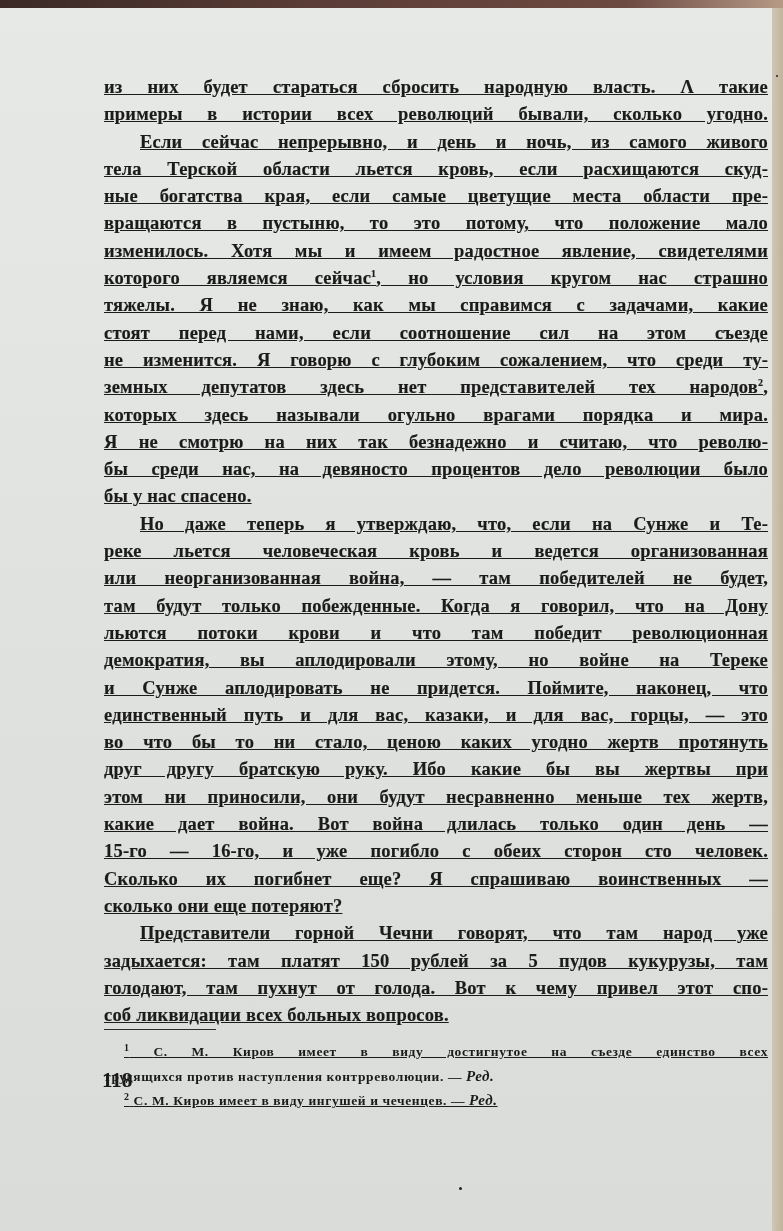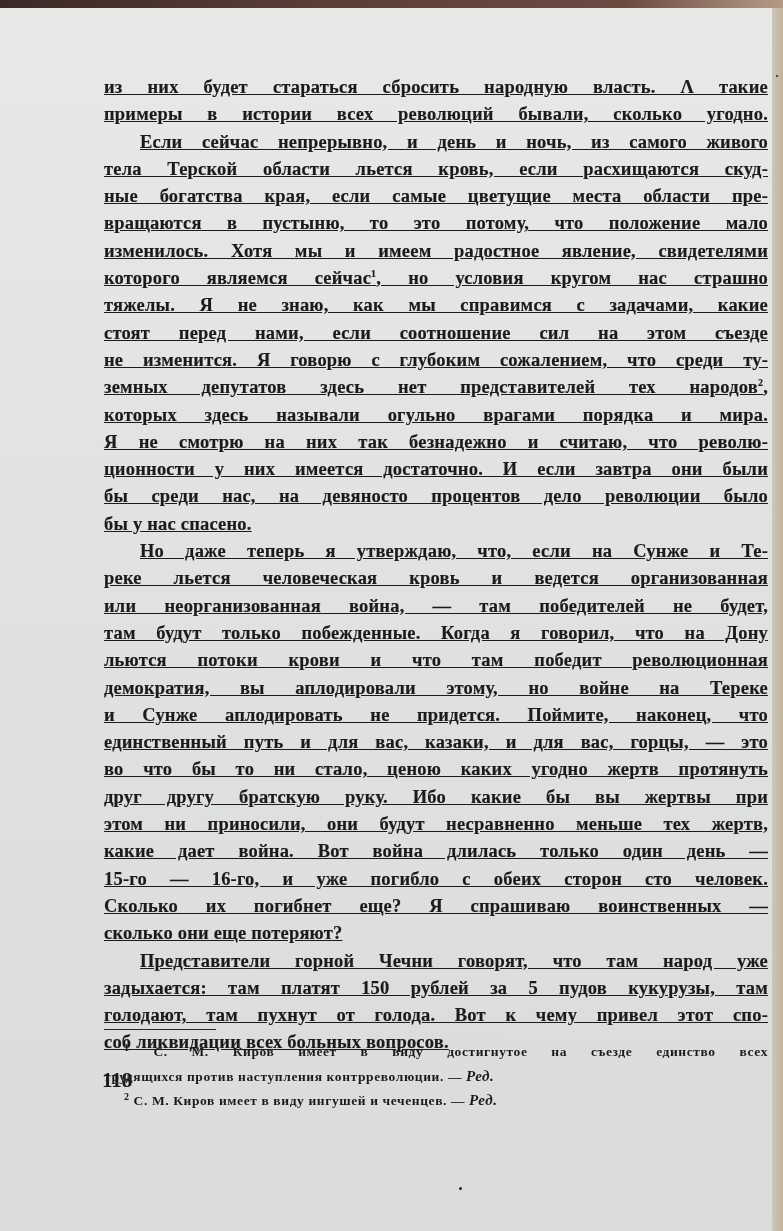--- a/index.html
+++ b/index.html
@@ -77,21 +77,21 @@
       display: block;
       height: 24px;
       line-height: 24px;
       font-size: 13.5px;
       white-space: nowrap;
       text-align: justify;
       text-align-last: justify;
       letter-spacing: 0.6px;
       font-weight: bold;
     }
-    .fn-line.indent { padding-left: 20px; }
+    .fn-line.indent { padding-left: 20px; text-decoration: underline; }
     .fn-line.last { text-align-last: left; }
     .fn-line .red { font-style: italic; font-size: 15px; }
     .page-number {
       position: absolute;
       left: 102px;
       top: 1068px;
       font-size: 21px;
       font-weight: bold;
     }
     .speck {
@@ -116,21 +116,20 @@
     <span class="line"><span>ные богатства края, если самые цветущие места области пре-</span></span>
     <span class="line"><span>вращаются в пустыню, то это потому, что положение мало</span></span>
     <span class="line"><span>изменилось. Хотя мы и имеем радостное явление, свидетелями</span></span>
     <span class="line"><span>которого являемся сейчас</span><sup>1</sup><span>, но условия кругом нас страшно</span></span>
     <span class="line"><span>тяжелы. Я не знаю, как мы справимся с задачами, какие</span></span>
     <span class="line"><span>стоят перед нами, если соотношение сил на этом съезде</span></span>
     <span class="line"><span>не изменится. Я говорю с глубоким сожалением, что среди ту-</span></span>
     <span class="line"><span>земных депутатов здесь нет представителей тех народов</span><sup>2</sup><span>,</span></span>
     <span class="line"><span>которых здесь называли огульно врагами порядка и мира.</span></span>
     <span class="line"><span>Я не смотрю на них так безнадежно и считаю, что револю-</span></span>
-    <span class="line"><span>ционности у них имеется достаточно. И если завтра они были</span></span>
     <span class="line"><span>бы среди нас, на девяносто процентов дело революции было</span></span>
     <span class="line last"><span>бы у нас спасено.</span></span>
     <span class="line indent"><span>Но даже теперь я утверждаю, что, если на Сунже и Те-</span></span>
     <span class="line"><span>реке льется человеческая кровь и ведется организованная</span></span>
     <span class="line"><span>или неорганизованная война, — там победителей не будет,</span></span>
     <span class="line"><span>там будут только побежденные. Когда я говорил, что на Дону</span></span>
     <span class="line"><span>льются потоки крови и что там победит революционная</span></span>
     <span class="line"><span>демократия, вы аплодировали этому, но войне на Тереке</span></span>
     <span class="line"><span>и Сунже аплодировать не придется. Поймите, наконец, что</span></span>
     <span class="line"><span>единственный путь и для вас, казаки, и для вас, горцы, — это</span></span>

